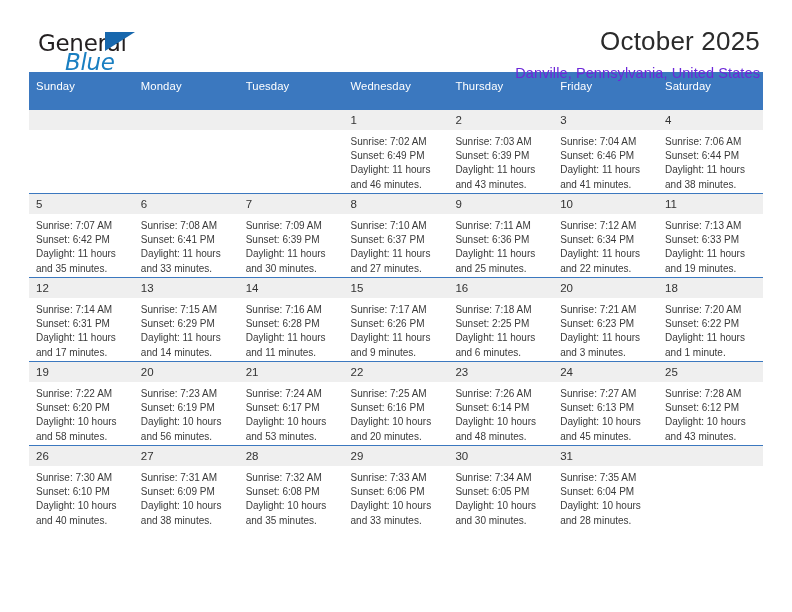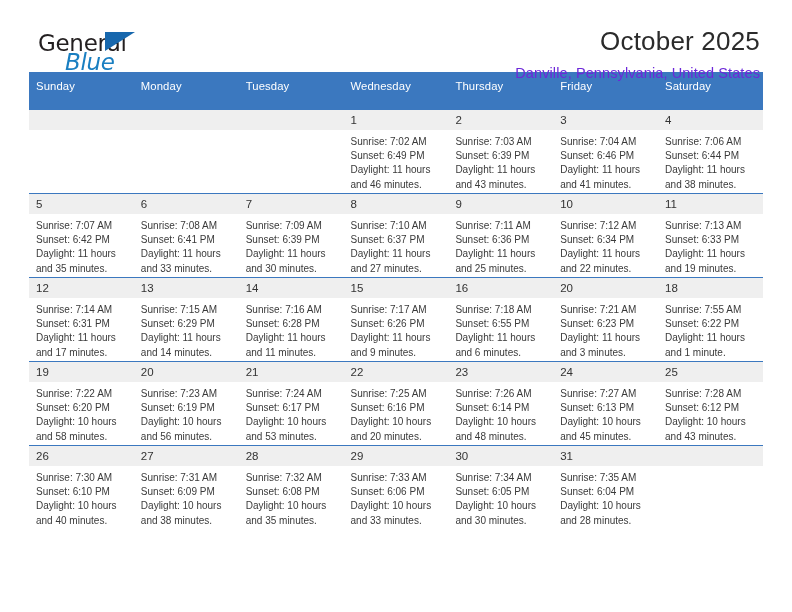--- a/index.html
+++ b/index.html
@@ -294,36 +294,36 @@
             <div class="cellbody">
               <div>Sunrise: 7:17 AM</div>
               <div>Sunset: 6:26 PM</div>
               <div>Daylight: 11 hours and 9 minutes.</div>
             </div>
           </td>
           <td>
             <div class="daynum">16</div>
             <div class="cellbody">
               <div>Sunrise: 7:18 AM</div>
-              <div>Sunset: 6:55 PM</div>
+              <div>Sunset: 2:25 PM</div>
               <div>Daylight: 11 hours and 6 minutes.</div>
             </div>
           </td>
           <td>
             <div class="daynum">20</div>
             <div class="cellbody">
               <div>Sunrise: 7:21 AM</div>
               <div>Sunset: 6:23 PM</div>
               <div>Daylight: 11 hours and 3 minutes.</div>
             </div>
           </td>
           <td>
             <div class="daynum">18</div>
             <div class="cellbody">
-              <div>Sunrise: 7:55 AM</div>
+              <div>Sunrise: 7:20 AM</div>
               <div>Sunset: 6:22 PM</div>
               <div>Daylight: 11 hours and 1 minute.</div>
             </div>
           </td>
         </tr>
         <tr class="week">
           <td>
             <div class="daynum">19</div>
             <div class="cellbody">
               <div>Sunrise: 7:22 AM</div>

